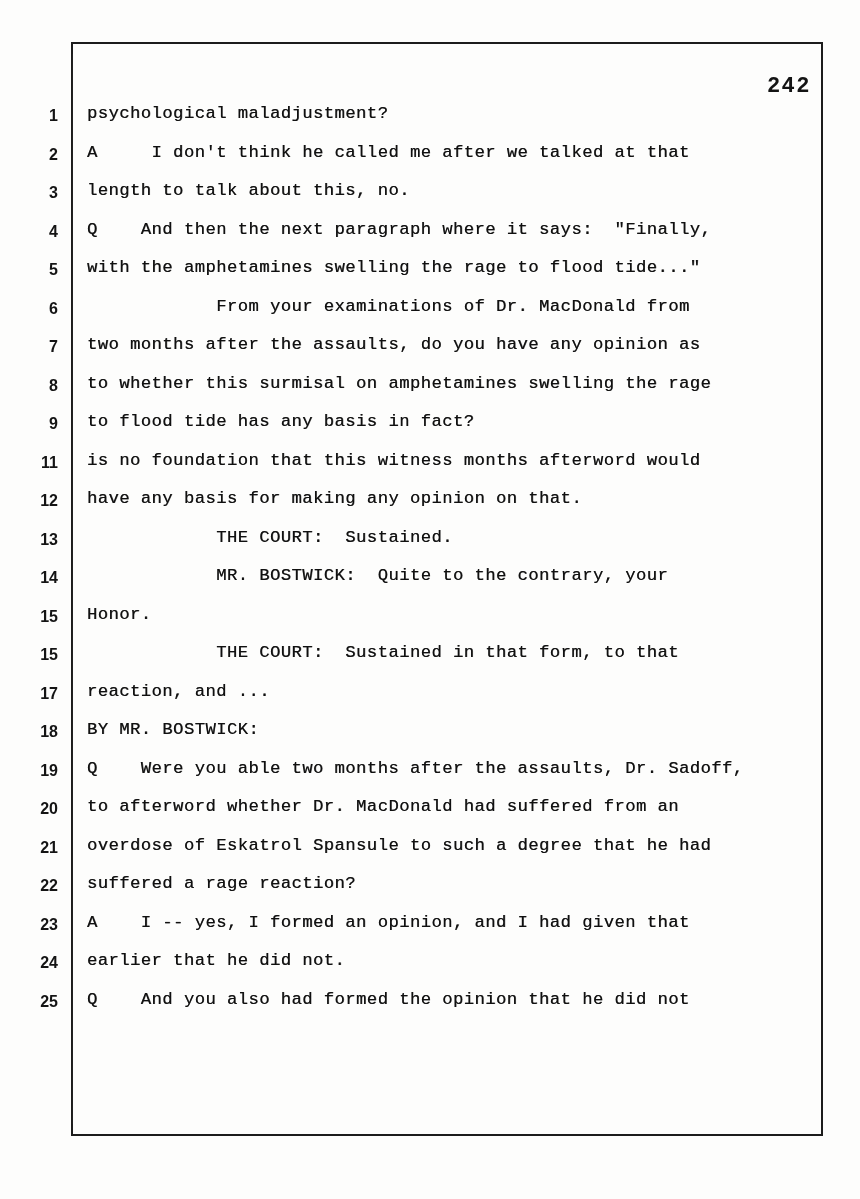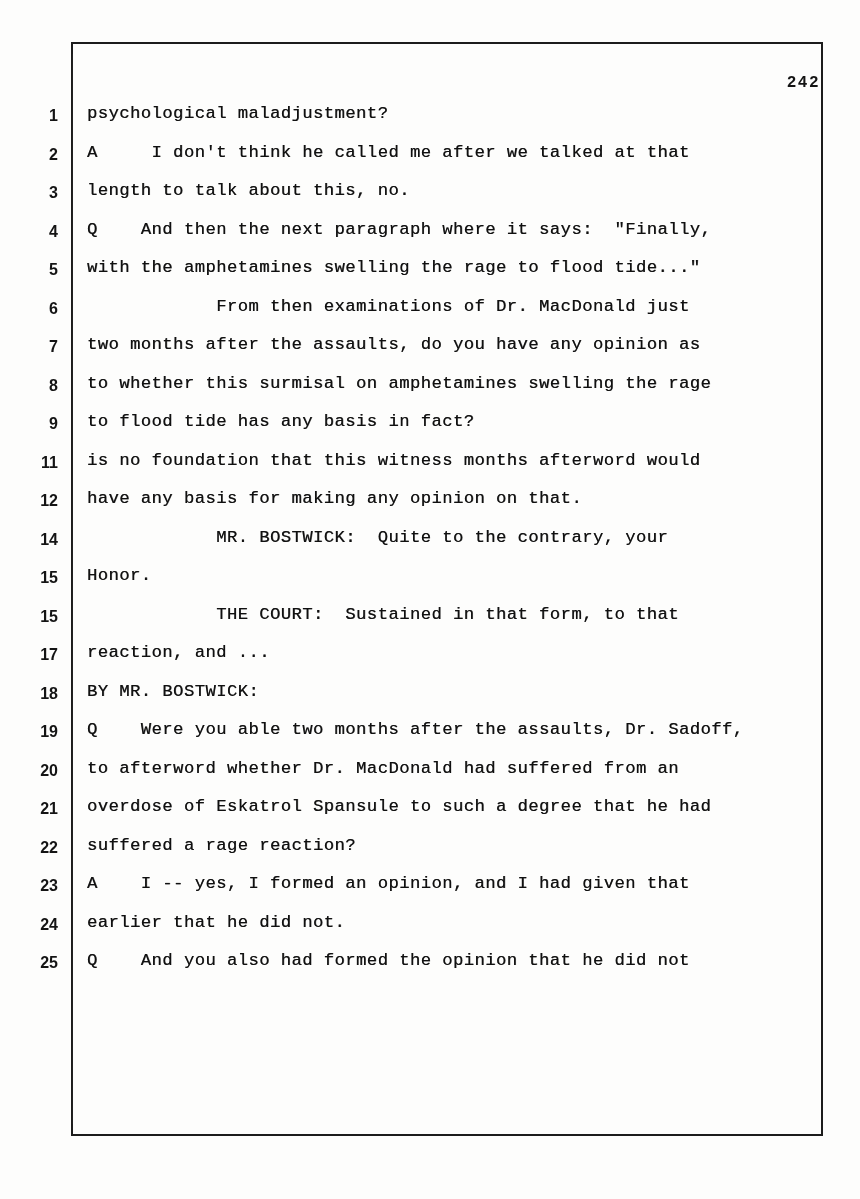--- a/index.html
+++ b/index.html
@@ -36,23 +36,23 @@
     left: -1px;
     top: 10px;
     width: 1px;
     height: 1070px;
     background: rgba(40,40,40,0.45);
   }
 
   
   #page-number {
     position: absolute;
-    right: 40px;
+    right: 49px;
     top: 74px;
-    font-size: 16px;
+    font-size: 22px;
     font-weight: bold;
     letter-spacing: 1.5px;
     color: #141414;
   }
 
   
   #lines {
     position: absolute;
     left: 0;
     top: 104px;
@@ -96,26 +96,27 @@
   <div id="frame"></div>
 
   <div id="page-number">242</div>
 
   <div id="lines">
       <div class="line"><div class="lineno">1</div><div class="linetext">psychological maladjustment?</div></div>
       <div class="line"><div class="lineno">2</div><div class="linetext">A     I don't think he called me after we talked at that</div></div>
       <div class="line"><div class="lineno">3</div><div class="linetext">length to talk about this, no.</div></div>
       <div class="line"><div class="lineno">4</div><div class="linetext">Q    And then the next paragraph where it says:  "Finally,</div></div>
       <div class="line"><div class="lineno">5</div><div class="linetext">with the amphetamines swelling the rage to flood tide..."</div></div>
-      <div class="line"><div class="lineno">6</div><div class="linetext">            From then examinations of Dr. MacDonald just</div></div>
+      <div class="line"><div class="lineno">6</div><div class="linetext">            From your examinations of Dr. MacDonald from</div></div>
       <div class="line"><div class="lineno">7</div><div class="linetext">two months after the assaults, do you have any opinion as</div></div>
       <div class="line"><div class="lineno">8</div><div class="linetext">to whether this surmisal on amphetamines swelling the rage</div></div>
       <div class="line"><div class="lineno">9</div><div class="linetext">to flood tide has any basis in fact?</div></div>
       <div class="line"><div class="lineno">11</div><div class="linetext">is no foundation that this witness months afterword would</div></div>
       <div class="line"><div class="lineno">12</div><div class="linetext">have any basis for making any opinion on that.</div></div>
+      <div class="line"><div class="lineno">13</div><div class="linetext">            THE COURT:  Sustained.</div></div>
       <div class="line"><div class="lineno">14</div><div class="linetext">            MR. BOSTWICK:  Quite to the contrary, your</div></div>
       <div class="line"><div class="lineno">15</div><div class="linetext">Honor.</div></div>
       <div class="line"><div class="lineno">15</div><div class="linetext">            THE COURT:  Sustained in that form, to that</div></div>
       <div class="line"><div class="lineno">17</div><div class="linetext">reaction, and ...</div></div>
       <div class="line"><div class="lineno">18</div><div class="linetext">BY MR. BOSTWICK:</div></div>
       <div class="line"><div class="lineno">19</div><div class="linetext">Q    Were you able two months after the assaults, Dr. Sadoff,</div></div>
       <div class="line"><div class="lineno">20</div><div class="linetext">to afterword whether Dr. MacDonald had suffered from an</div></div>
       <div class="line"><div class="lineno">21</div><div class="linetext">overdose of Eskatrol Spansule to such a degree that he had</div></div>
       <div class="line"><div class="lineno">22</div><div class="linetext">suffered a rage reaction?</div></div>
       <div class="line"><div class="lineno">23</div><div class="linetext">A    I -- yes, I formed an opinion, and I had given that</div></div>

